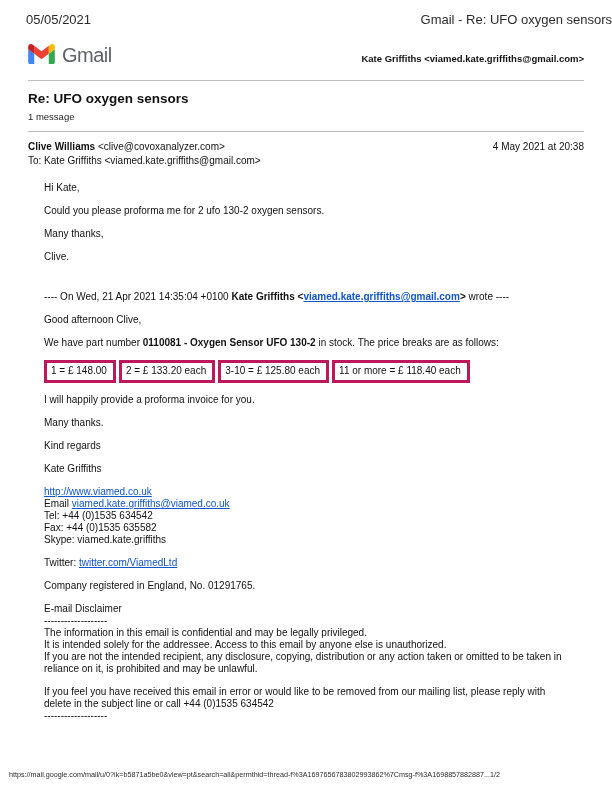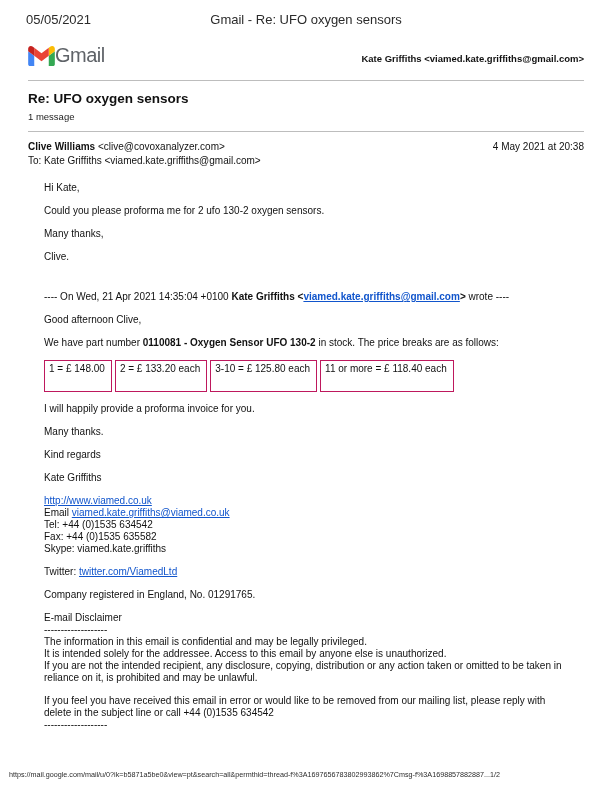--- a/index.html
+++ b/index.html
@@ -2,42 +2,42 @@
 <html><head>
 <meta charset="utf-8">
 <style>
   html,body{margin:0;padding:0}
   body{
     width:612px;height:792px;background:#ffffff;position:relative;overflow:hidden;
     font-family:"Liberation Sans",sans-serif;color:#111;
   }
   .print-header{position:absolute;top:12px;left:0;right:0;height:10px;font-size:13px;color:#2b2b2b}
   .ph-date{position:absolute;left:26px;top:0}
-  .ph-title{position:absolute;left:0;right:0;top:0;text-align:center}
+  .ph-title{position:absolute;left:0;right:0;top:0;text-align:right}
   .content{position:absolute;left:28px;right:28px;top:40px}
   .gmail-header{display:flex;justify-content:space-between;align-items:flex-end;padding:4px 0 13px}
-  .logo{display:flex;align-items:center;gap:0}
+  .logo{display:flex;align-items:flex-start;gap:7px}
   .logo svg{width:27px;height:20px;display:block}
   .logo-text{font-size:20px;color:#5f6368;letter-spacing:-0.5px}
   .account{font-size:9.5px;font-weight:bold;padding-bottom:3px}
   .rule{border:none;border-top:1px solid #bdbdbd;margin:0;height:0}
   .subject{font-size:13.5px;font-weight:bold;margin:10px 0 5px}
   .msg-count{font-size:9.5px;margin:0 0 9px;color:#222}
   .msg-head{margin-top:9px;font-size:10px}
   .from-row{display:flex;justify-content:space-between}
   .to-line{margin-top:3px}
   .body{margin:16px 10px 0 16px;font-size:10px;line-height:12px}
   p{margin:0}
   .sp{margin-bottom:11px}
   .quoted-head{margin-top:28px;margin-bottom:11px}
   .b{font-weight:bold}
   a{color:#1155cc;text-decoration:underline;cursor:pointer}
   a.b{font-weight:bold}
   .price-table{display:flex;gap:3px;margin:3px 0 7px}
-  .price-cell{border:1px solid #be185d;padding:2px 6px 16px 4px;font-size:10px;white-space:nowrap}
+  .price-cell{border:3px solid #be185d;padding:2px 6px 3px 4px;font-size:10px;white-space:nowrap}
   .tight{margin:0}
   .gap-top{margin-top:11px}
   .covid{font-weight:bold;margin:11px 0 11px;max-width:548px}
   .print-footer{position:absolute;bottom:13px;left:9px;right:9px;font-size:7.2px;color:#2b2b2b;display:flex;justify-content:flex-start}
   .pf-url{max-width:540px;overflow:hidden;white-space:nowrap}
 </style>
 </head>
 <body>
 
 <div class="print-header">

